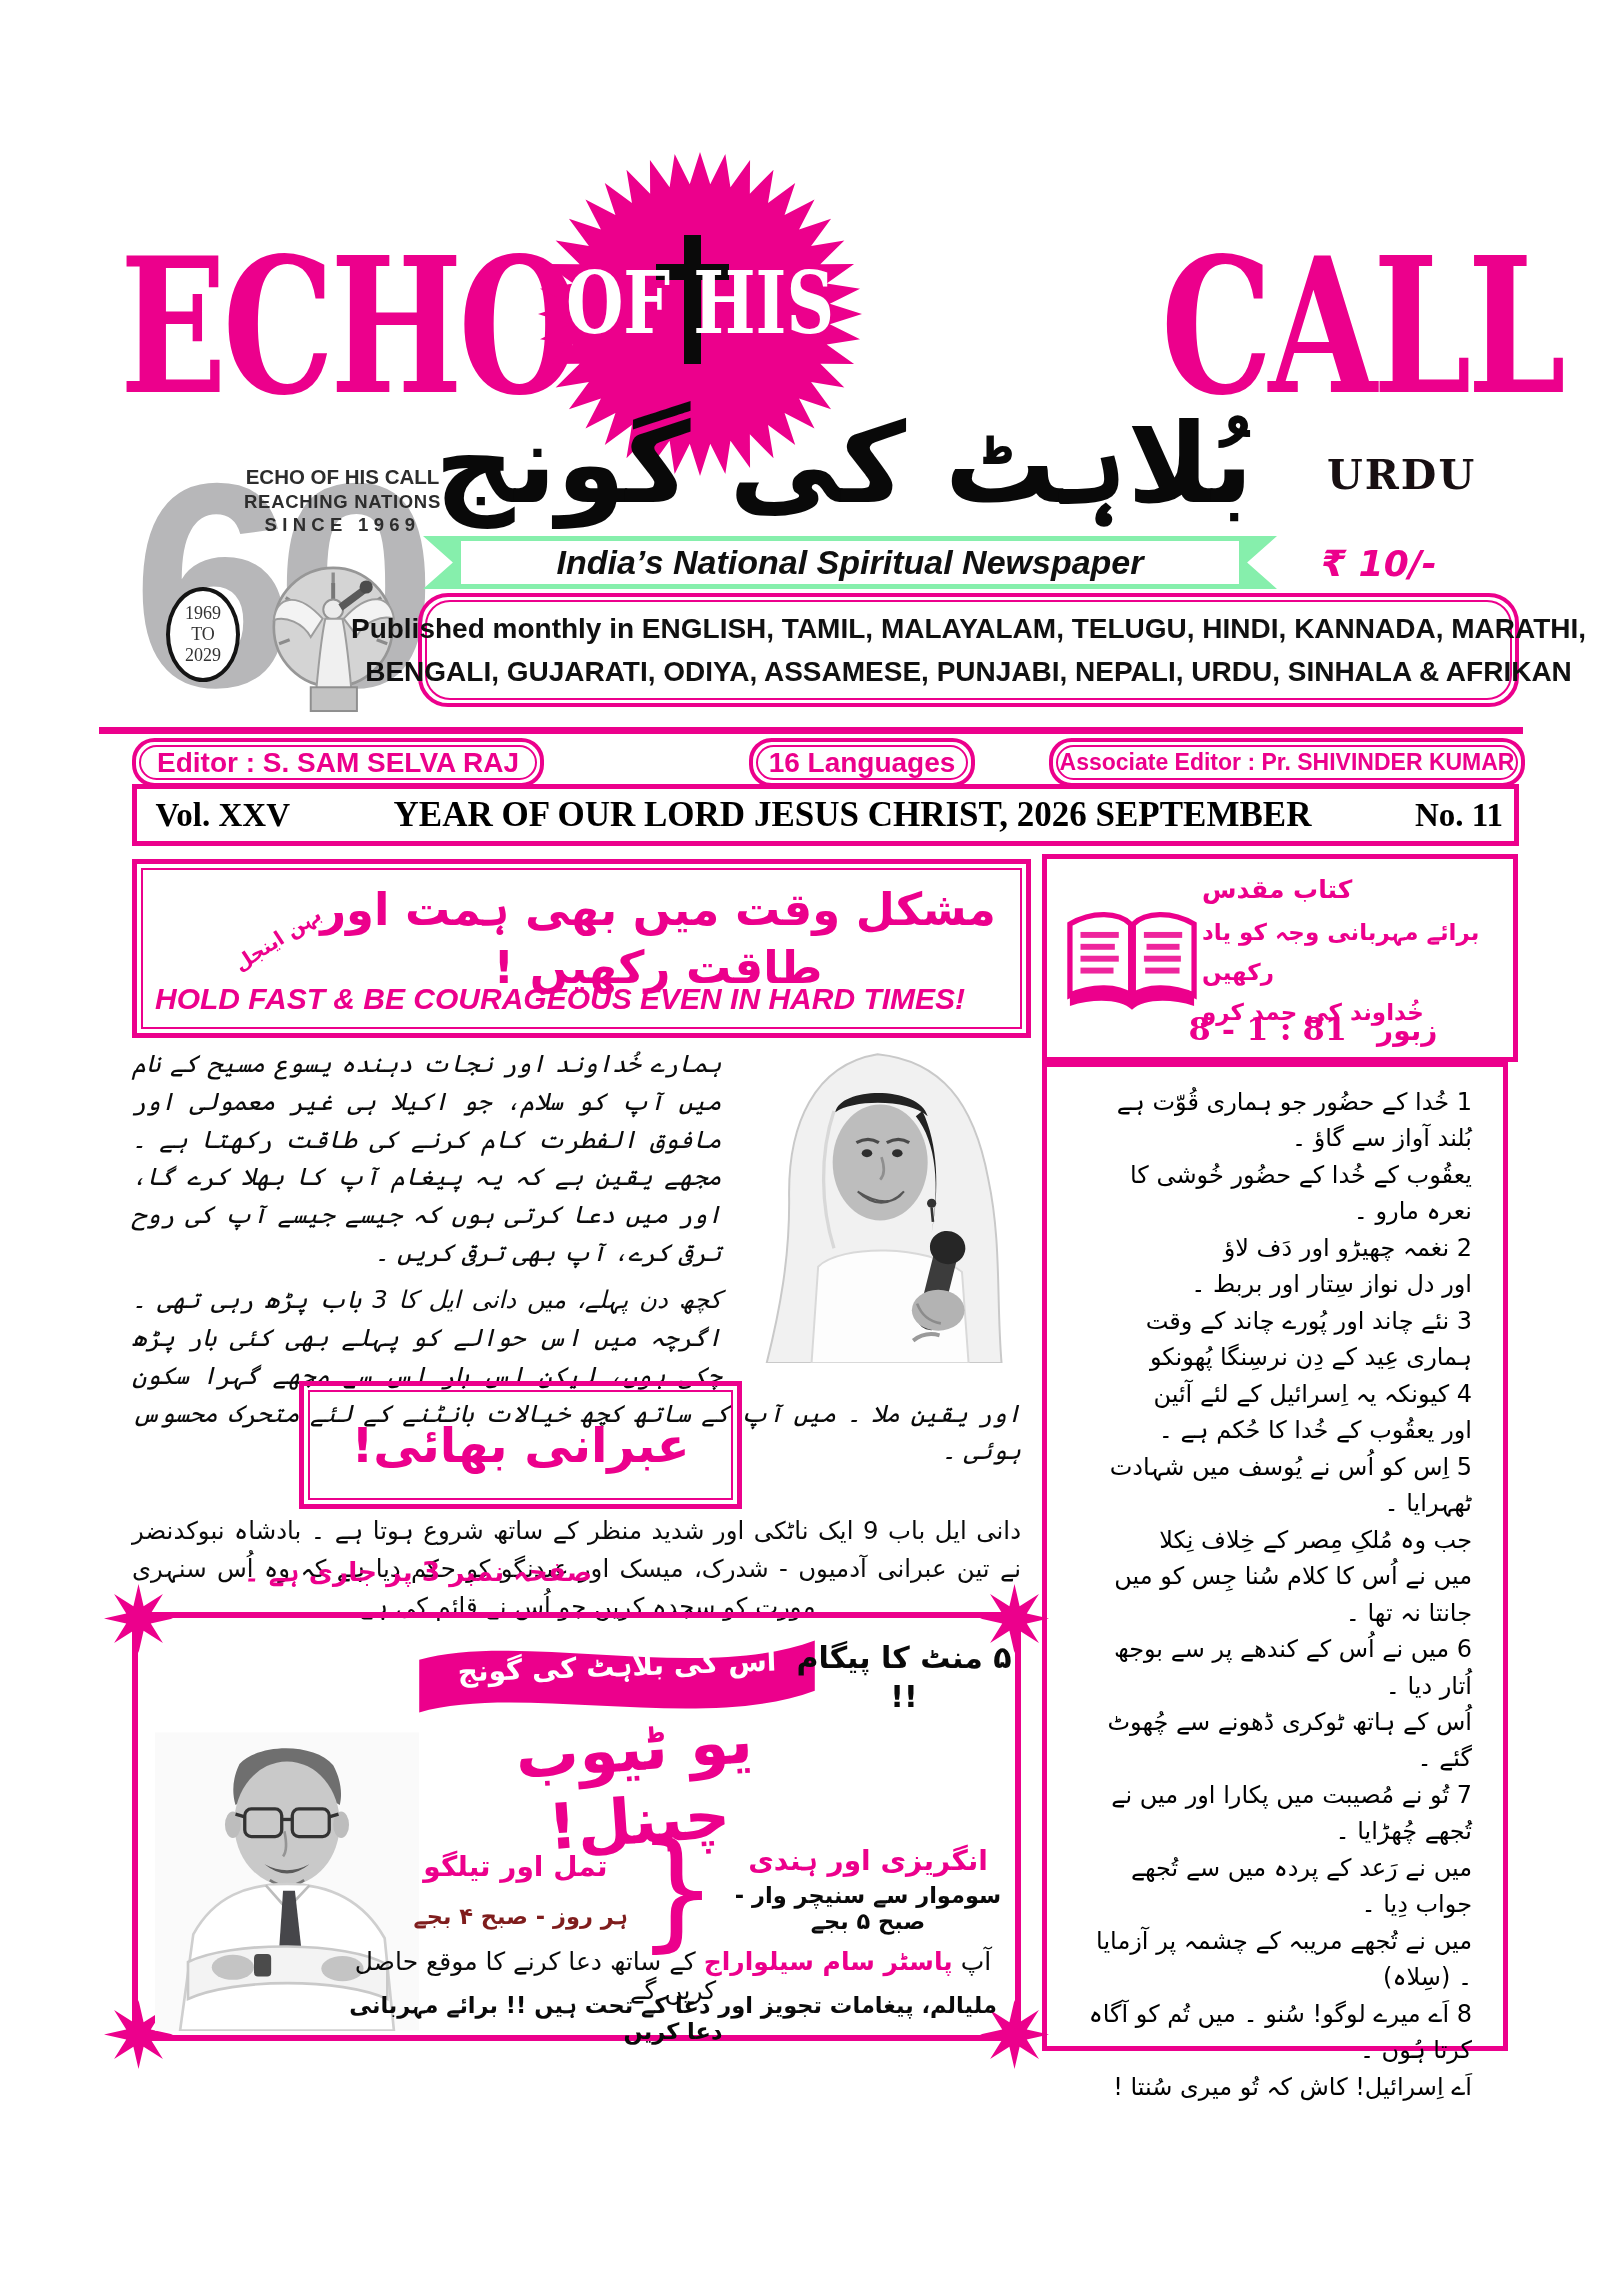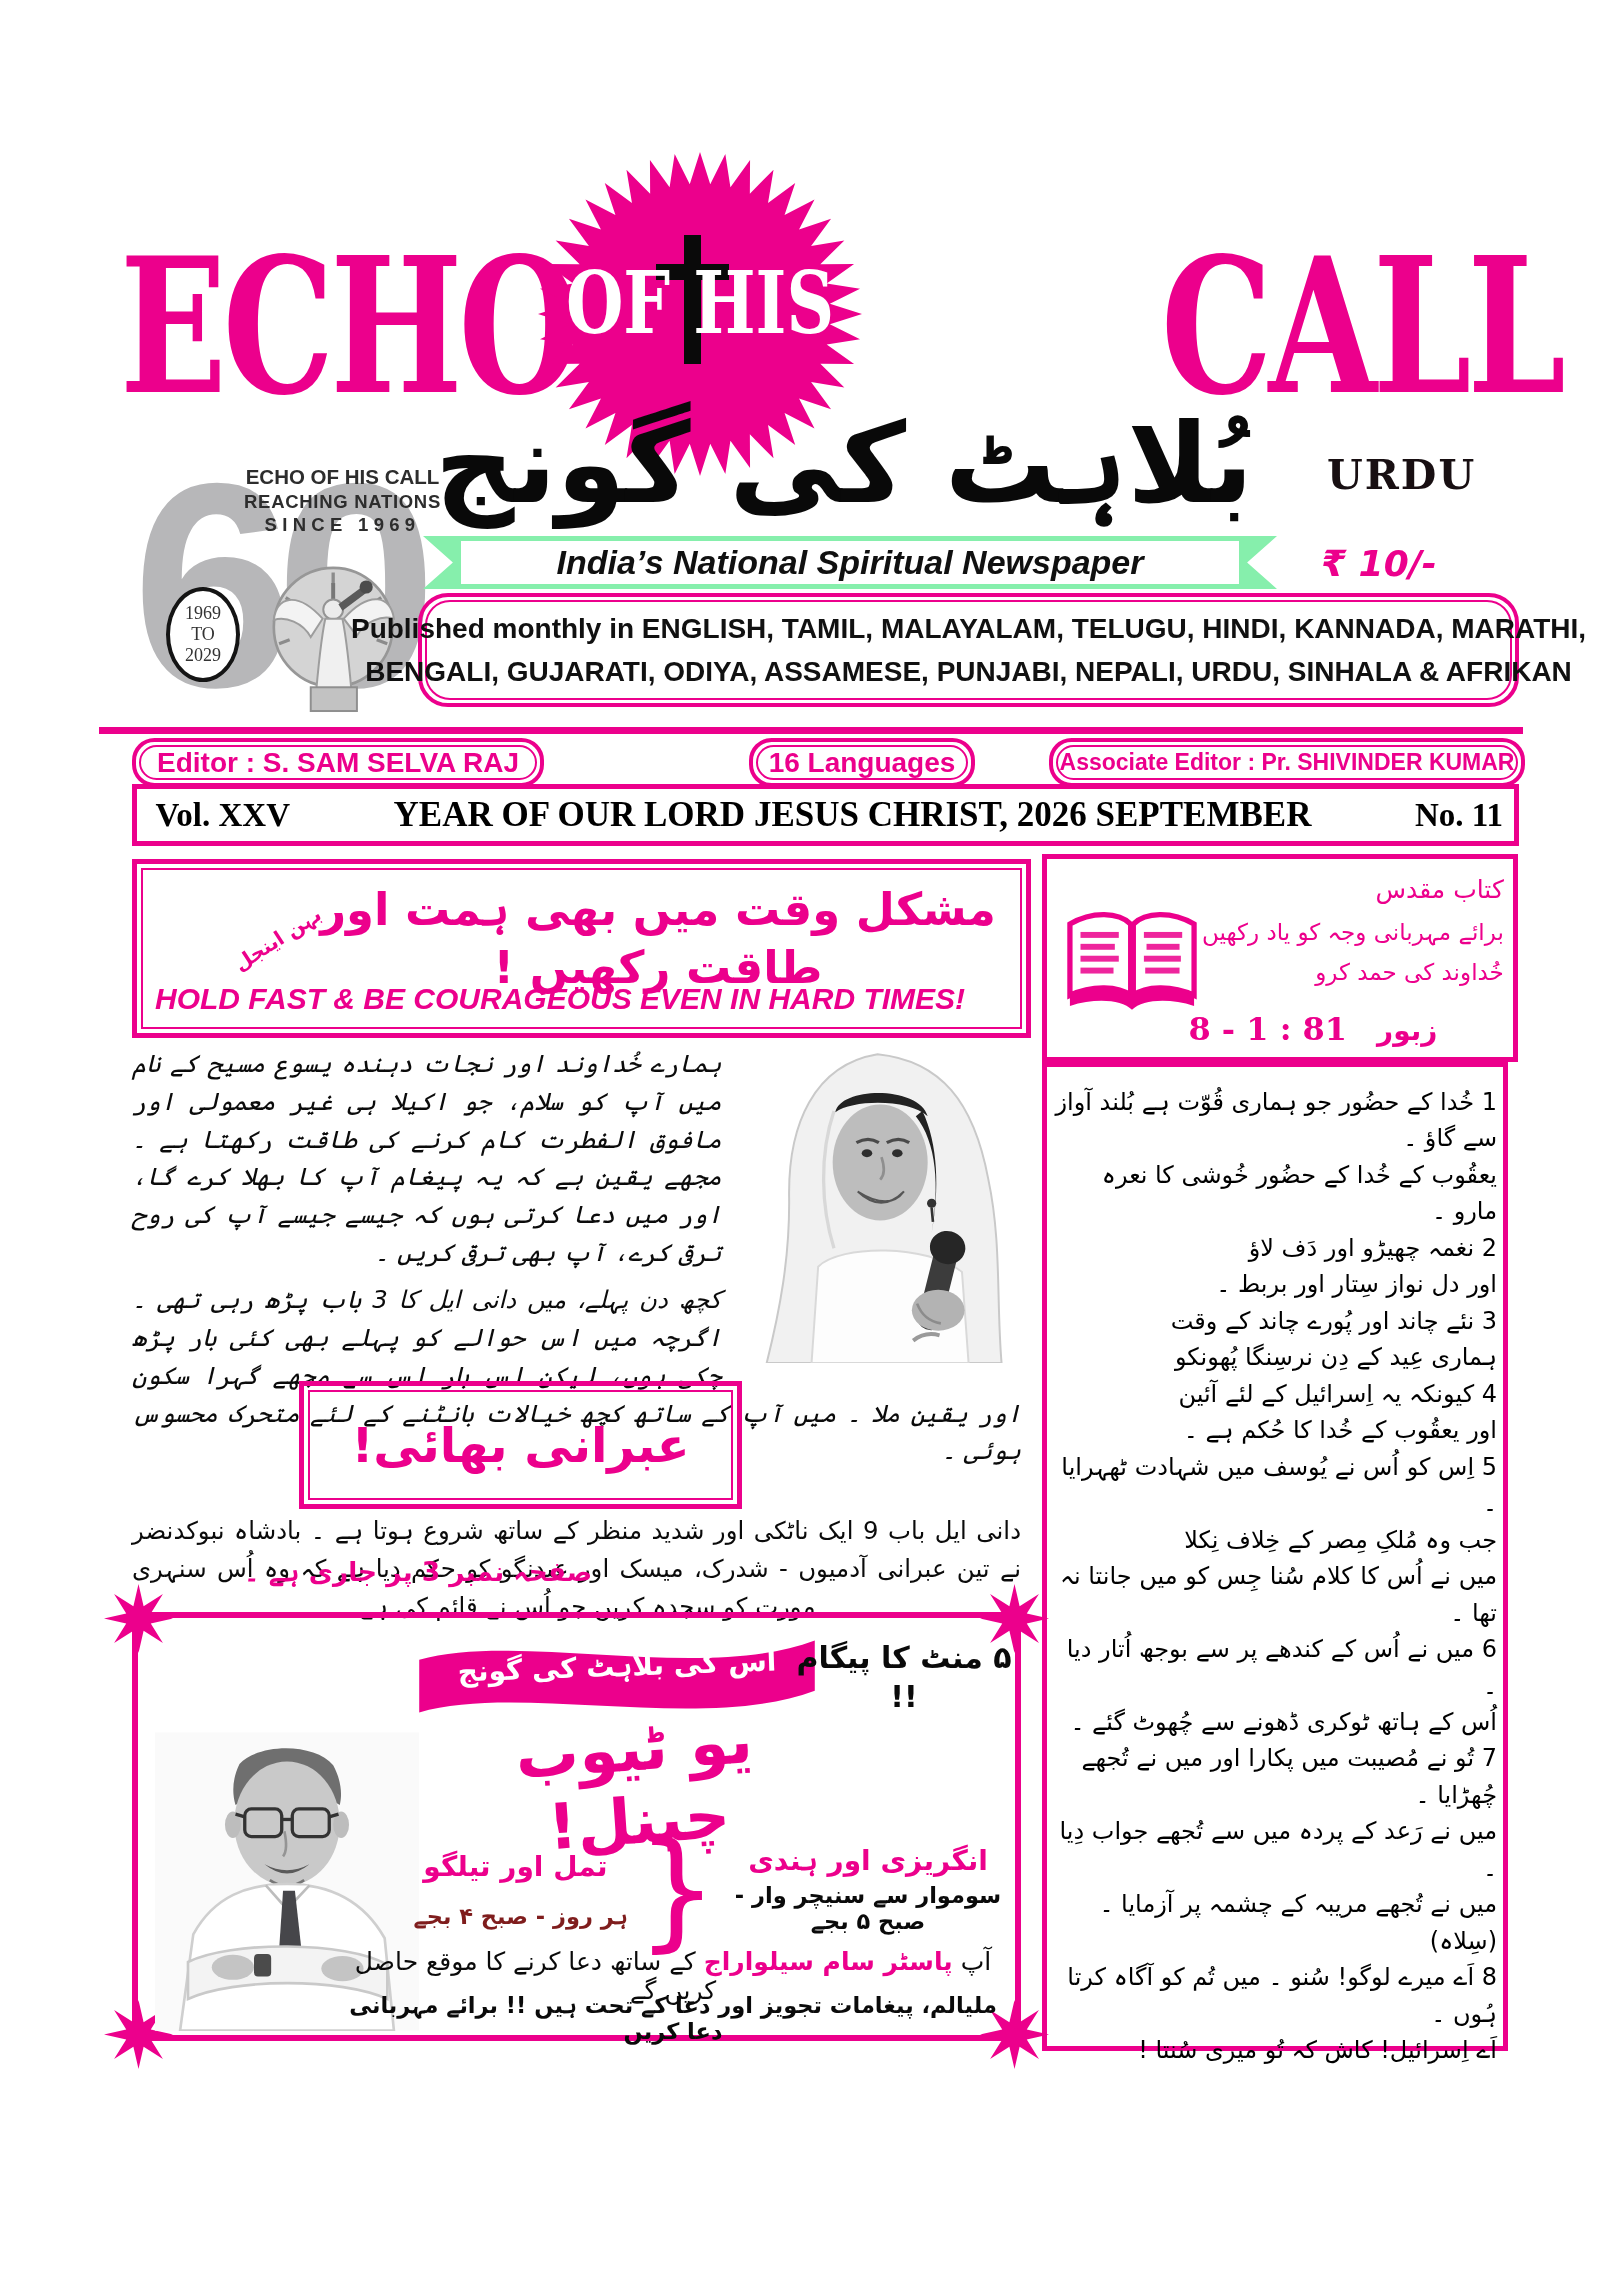--- a/index.html
+++ b/index.html
@@ -149,33 +149,33 @@
       <rect x="28" y="42" width="58" height="9"></rect>
         <rect x="28" y="60" width="52" height="9"></rect>
       <rect x="28" y="78" width="58" height="9"></rect>
         <rect x="28" y="96" width="50" height="9"></rect>
       <rect x="124" y="42" width="58" height="9"></rect>
         <rect x="128" y="60" width="50" height="9"></rect>
       <rect x="124" y="78" width="56" height="9"></rect>
         <rect x="126" y="96" width="52" height="9"></rect>
     </g>
   </svg>
-  <div class="abs urdu pink" style="left:155px;right:9.2px;top:9.2px;text-align:right;font-weight:normal;line-height:1.75;">
+  <div class="abs urdu pink" style="left:155px;right:9.2px;top:9.2px;text-align:left;font-weight:bold;line-height:1.75;">
     <div style="font-size:25px;">کتاب مقدس</div>
     <div style="font-size:23px;">برائے مہربانی وجہ کو یاد رکھیں</div>
     <div style="font-size:23px;">خُداوند کی حمد کرو</div>
   </div>
   <div class="abs" style="left:79px;right:13.2px;bottom:9.2px;display:flex;direction:rtl;justify-content:center;align-items:baseline;gap:30px;">
     <span class="urdu pink" style="font-size:28px;font-weight:bold;">زبور</span>
     <span class="pink serif" dir="ltr" style="font-size:32px;font-weight:bold;">8 - 1 : 81</span>
   </div>
 </div>
 
 <div class="abs sbox" style="left:1042px;top:1062px;width:466px;height:989px;box-sizing:border-box;">
-  <div class="psalm" style="padding:17px 6px;">1 خُدا کے حضُور جو ہماری قُوّت ہے بُلند آواز سے گاؤ ۔
+  <div class="psalm" style="padding:17px 31px;">1 خُدا کے حضُور جو ہماری قُوّت ہے بُلند آواز سے گاؤ ۔
 یعقُوب کے خُدا کے حضُور خُوشی کا نعرہ مارو ۔
 2 نغمہ چھیڑو اور دَف لاؤ
 اور دل نواز سِتار اور بربط ۔
 3 نئے چاند اور پُورے چاند کے وقت
 ہماری عِید کے دِن نرسِنگا پُھونکو
 4 کیونکہ یہ اِسرائیل کے لئے آئین
 اور یعقُوب کے خُدا کا حُکم ہے ۔
 5 اِس کو اُس نے یُوسف میں شہادت ٹھہرایا ۔
 جب وہ مُلکِ مِصر کے خِلاف نِکلا
 میں نے اُس کا کلام سُنا جِس کو میں جانتا نہ تھا ۔

